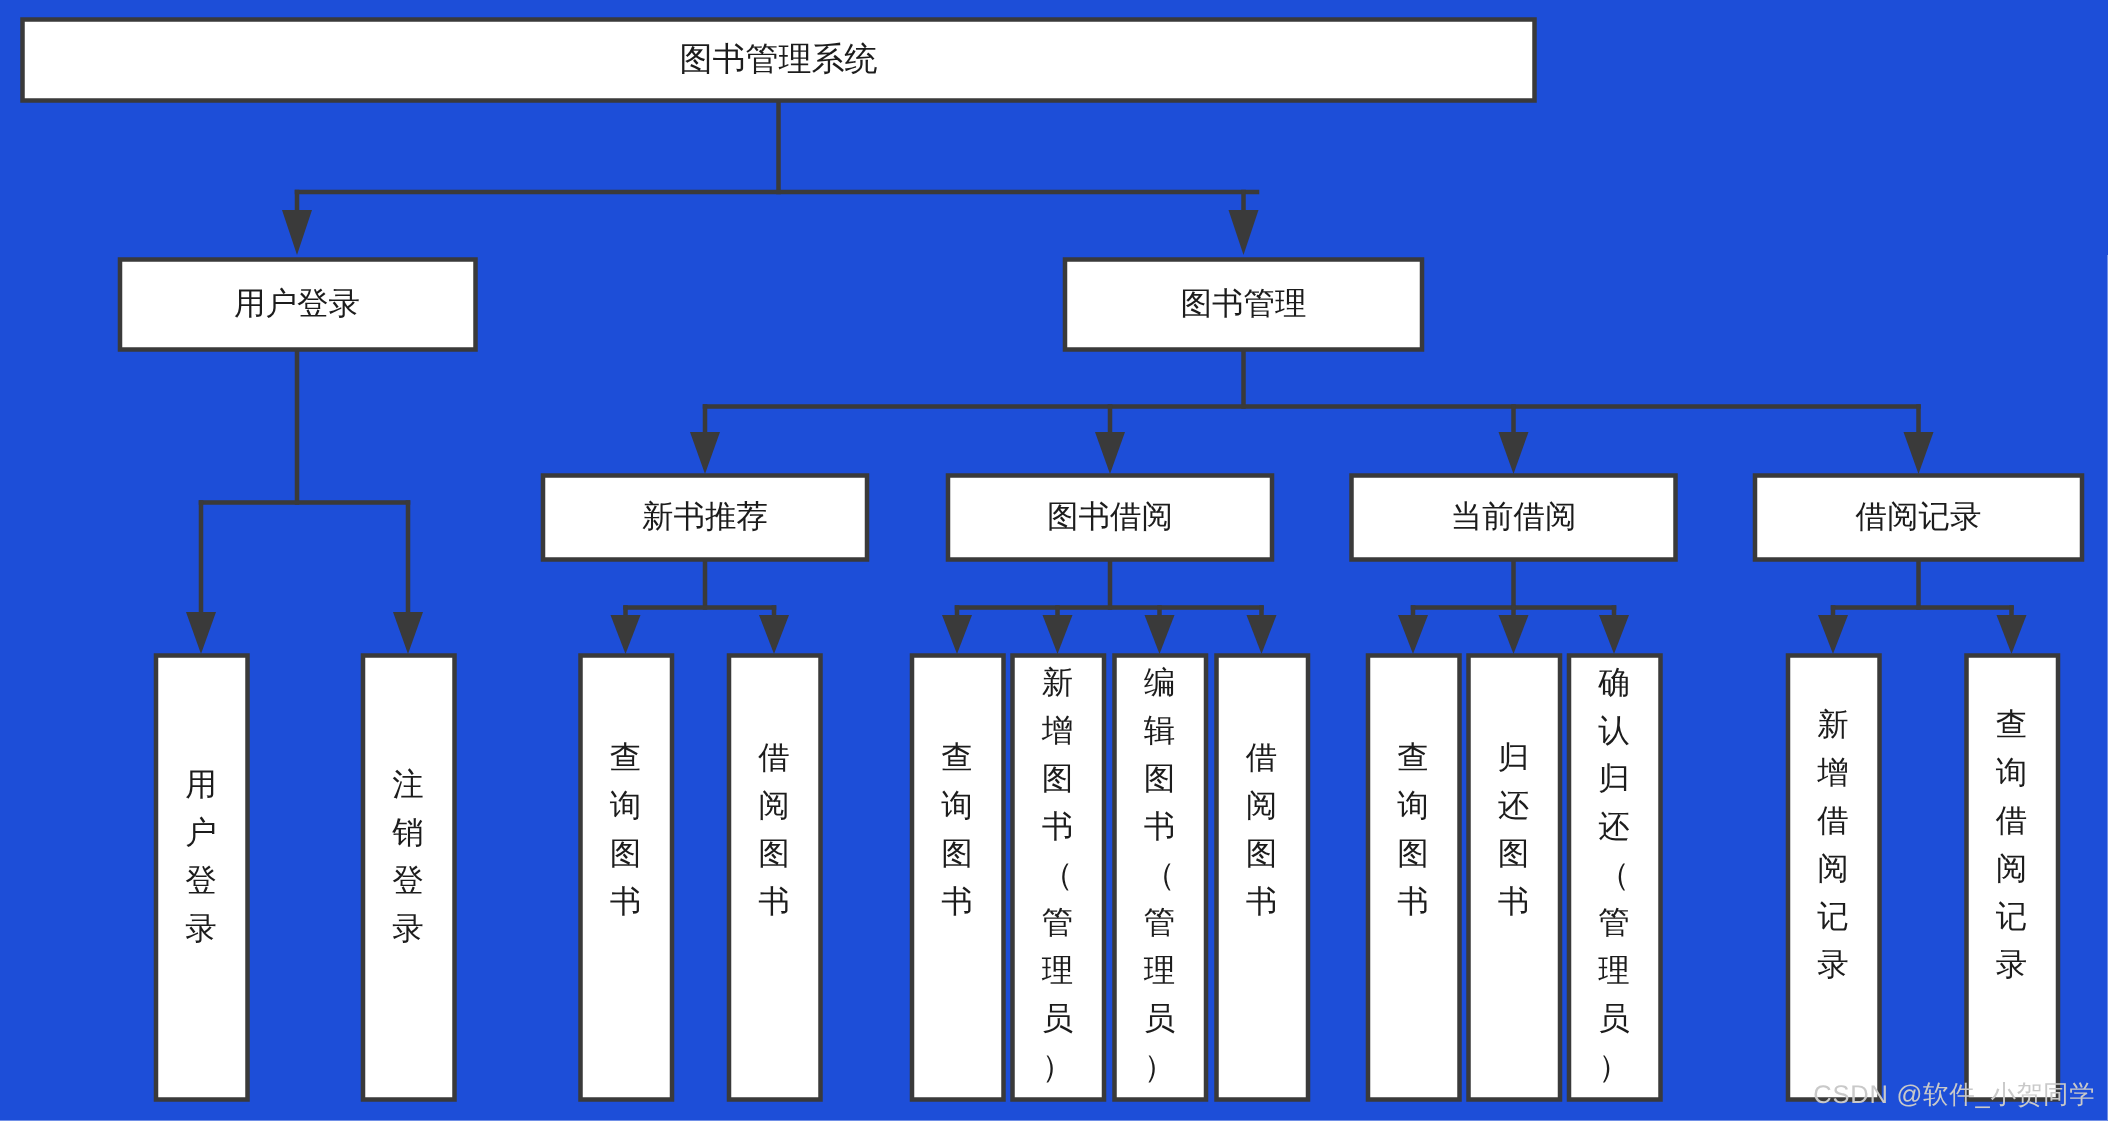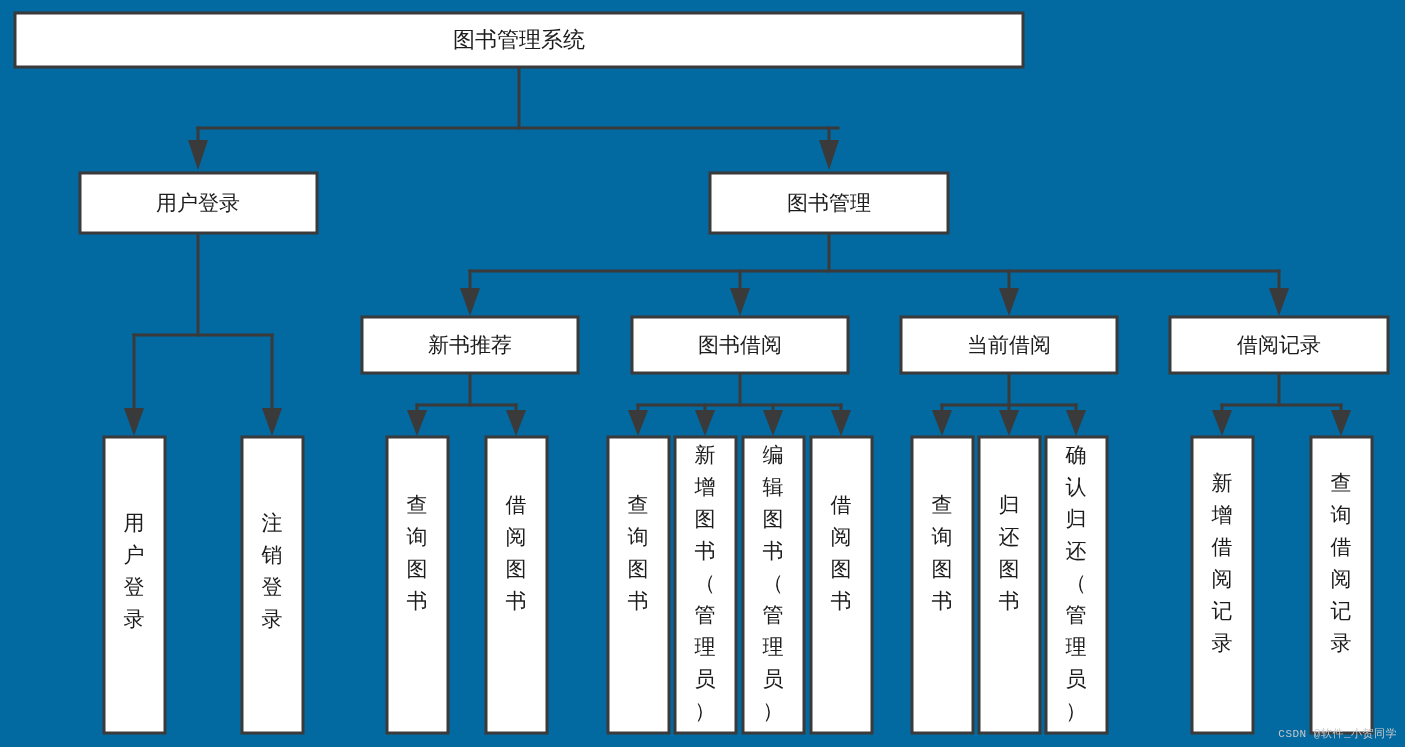--- a/index.html
+++ b/index.html
@@ -10,21 +10,21 @@
   body {
     width: 1405px;
     height: 747px;
     font-family: "Liberation Sans", "DejaVu Sans", sans-serif;
     overflow: hidden;
   }
   #diagram-root {
     position: relative;
     width: 1405px;
     height: 747px;
-    background: #0369a1;
+    background: #1d4ed8;
   }
   svg#flow {
     position: absolute;
     left: 0;
     top: 0;
     width: 1405px;
     height: 747px;
   }
   .node-rect {
     fill: #ffffff;
@@ -55,22 +55,22 @@
   }
   .arrow-head {
     fill: #3a3a3a;
     stroke: none;
   }
   .watermark {
     position: absolute;
     right: 8px;
     bottom: 6px;
     color: #c9c9c9;
-    font-size: 11px;
-    font-family: Liberation Mono, monospace;
+    font-size: 17px;
+    font-family: Liberation Sans, sans-serif;
     letter-spacing: 0.5px;
     white-space: nowrap;
     user-select: none;
   }
 </style>
 </head>
 <body>
 
 <div id="diagram-root">
 

